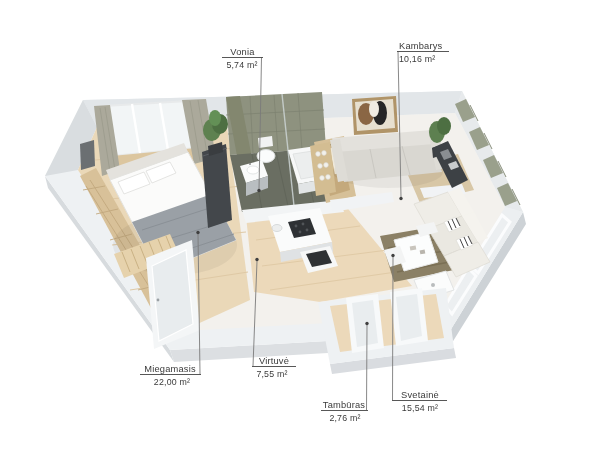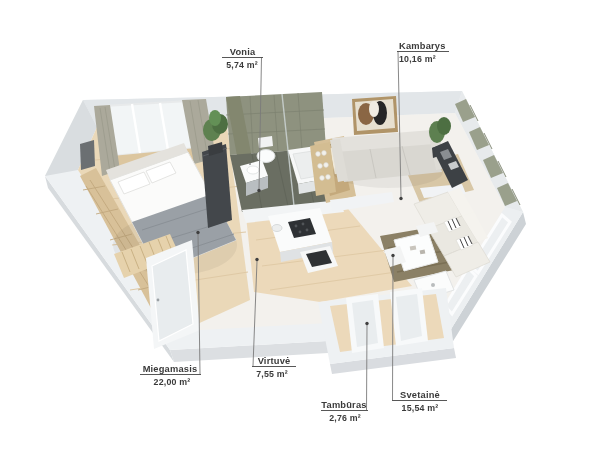--- a/index.html
+++ b/index.html
@@ -1,17 +1,17 @@
 <!DOCTYPE html>
 <html><head>
 <meta charset="utf-8">
 <style>
   html,body{margin:0;padding:0;background:#ffffff;}
   #stage{position:relative;width:600px;height:450px;background:#ffffff;overflow:hidden;
-         font-family:"Liberation Sans", sans-serif;font-weight:bold;}
+         font-family:"Liberation Sans", sans-serif;}
   svg{position:absolute;left:0;top:0;}
   text{fill:#3a3a3a;}
   .room-name{font-size:9.3px;letter-spacing:.2px;}
   .room-area{font-size:8.8px;letter-spacing:.2px;}
 </style>
 </head>
 <body>
 
 <div id="stage">
 <svg width="600" height="450" viewBox="0 0 600 450">

